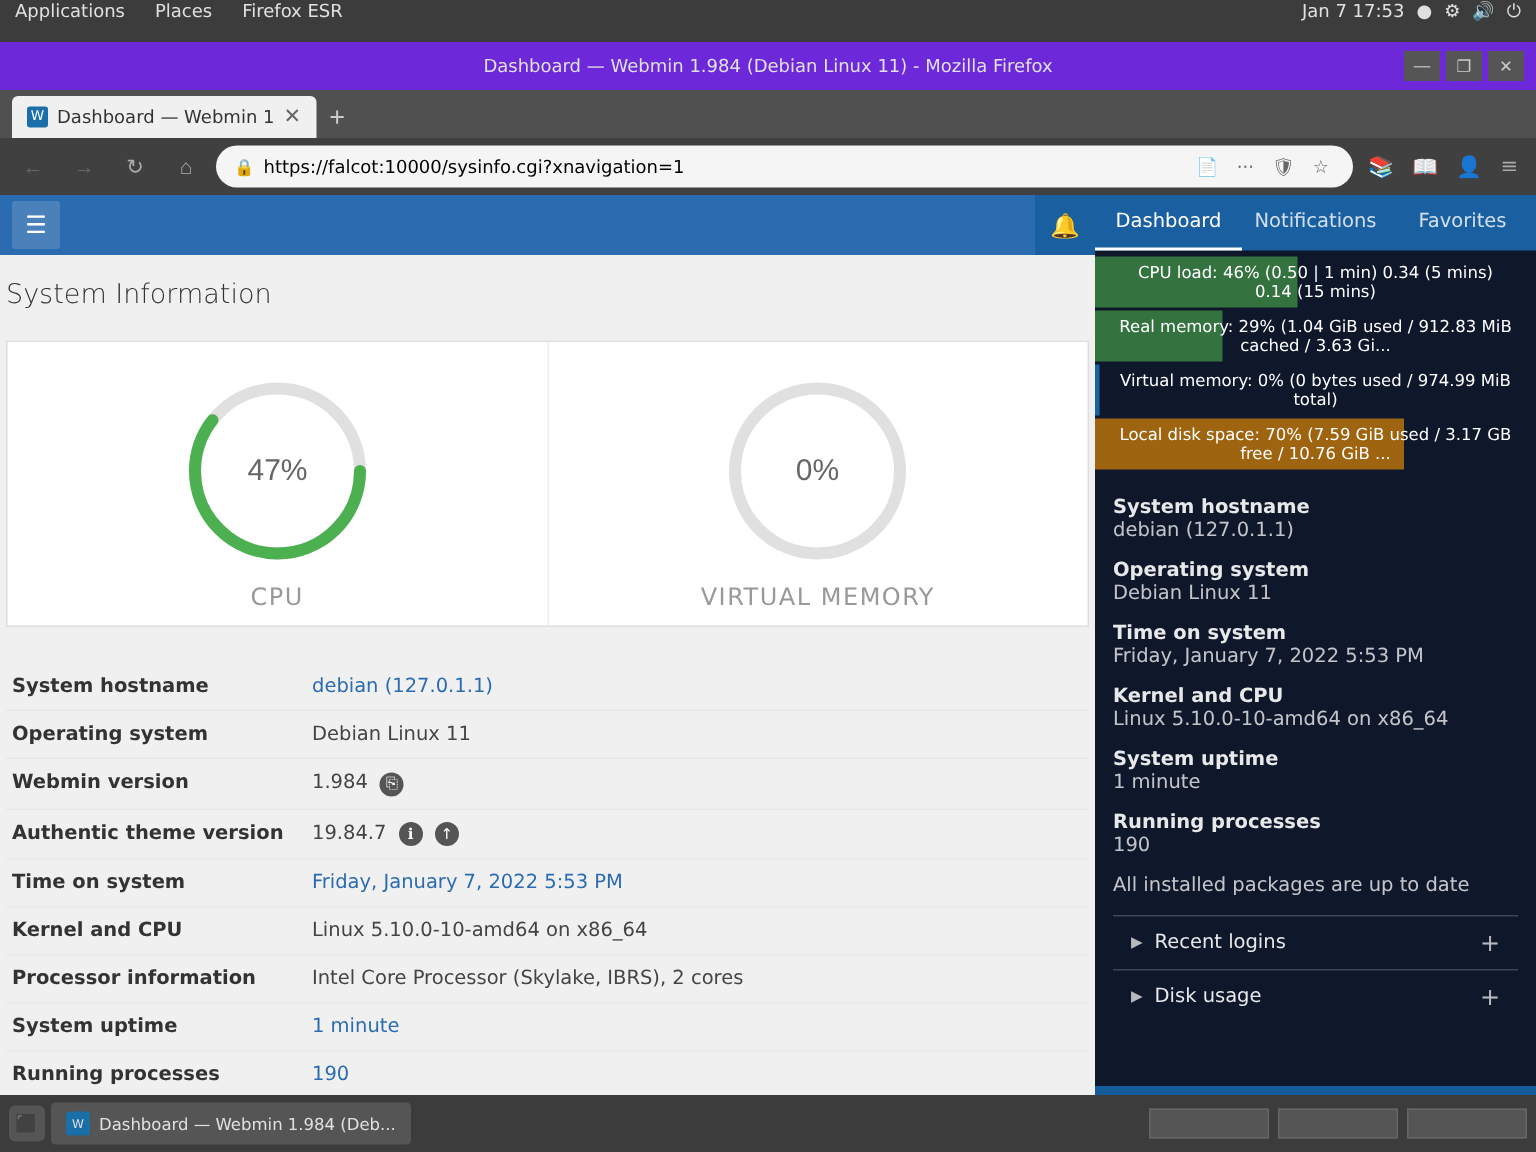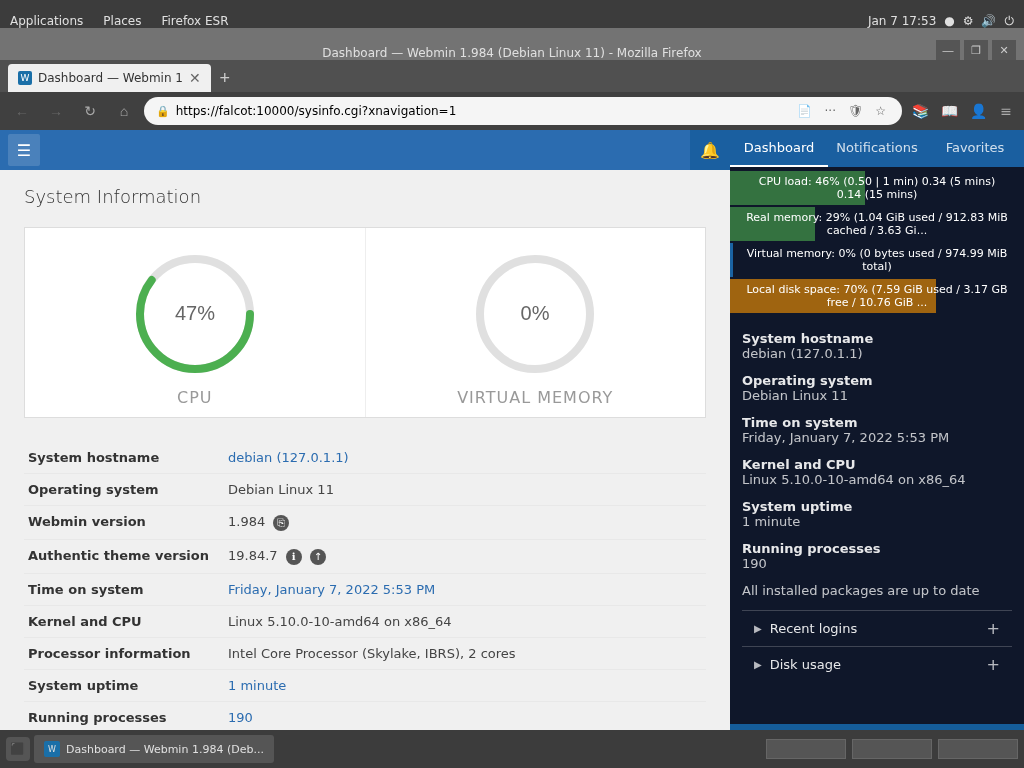--- a/index.html
+++ b/index.html
@@ -3,38 +3,38 @@
   <meta charset="utf-8">
   <style>
     * { box-sizing: border-box; margin: 0; padding: 0; }
     body { font-family: 'DejaVu Sans', Arial, sans-serif; font-size: 13px; background: #2c2c2c; overflow: hidden; }
 
     
     .os-topbar {
       height: 28px;
       background: #3c3c3c;
       display: flex;
-      align-items: flex-end;
+      align-items: flex-start;
       justify-content: space-between;
       padding: 0 10px;
       color: #e0e0e0;
       font-size: 12px;
     }
     .os-topbar-left { display: flex; gap: 20px; }
     .os-topbar-right { display: flex; align-items: center; gap: 8px; }
 
     
     .browser-chrome {
       background: #404040;
     }
     .browser-titlebar {
       height: 32px;
-      background: #737373;
-      display: flex;
-      align-items: flex-end;
+      background: #6d28d9;
+      display: flex;
+      align-items: center;
       justify-content: center;
       color: #e0e0e0;
       font-size: 12px;
       position: relative;
     }
     .browser-titlebar-controls {
       position: absolute;
       right: 8px;
       display: flex;
       gap: 4px;
@@ -142,21 +142,21 @@
       border: none;
       cursor: pointer;
       display: flex; align-items: center; justify-content: center;
       color: white;
       font-size: 16px;
       border-radius: 2px;
     }
 
     
     .webmin-main {
-      padding: 16px 24px;
+      padding: 16px 4px;
       overflow-y: auto;
       flex: 1;
     }
     .system-info-title {
       font-size: 18px;
       font-weight: 300;
       color: #333;
       margin-bottom: 20px;
     }
 

